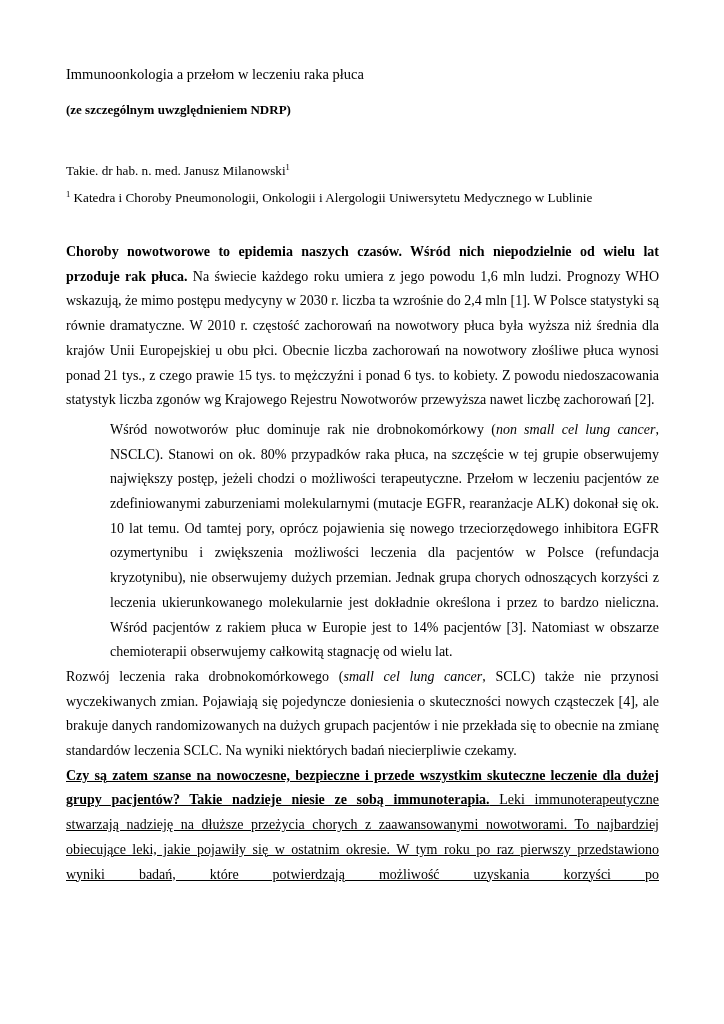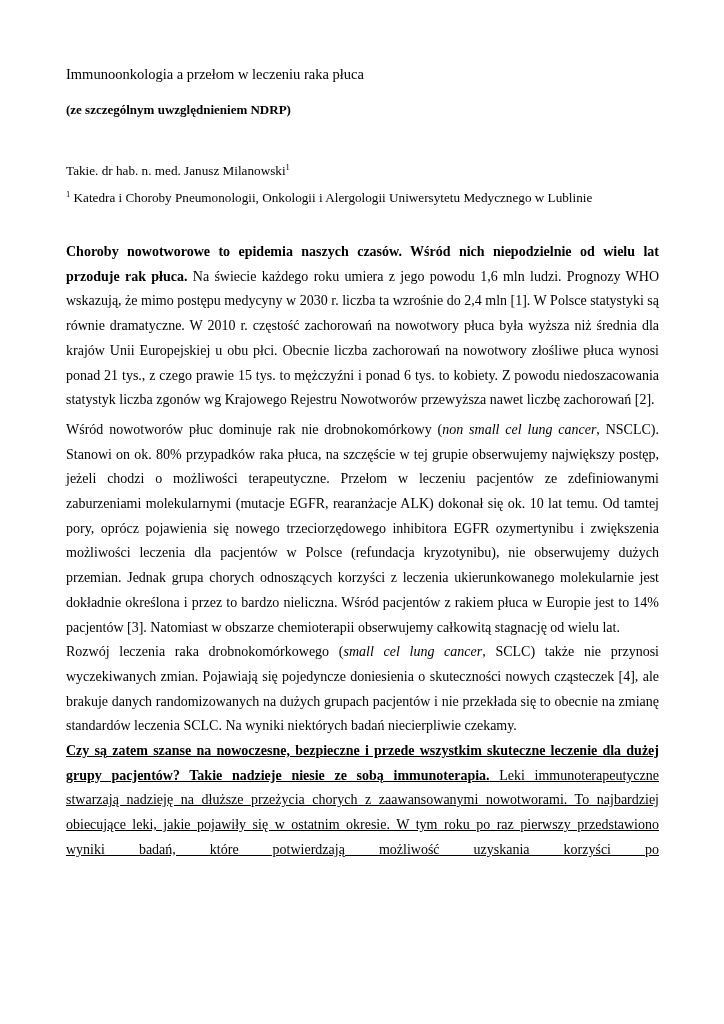--- a/index.html
+++ b/index.html
@@ -48,20 +48,21 @@
   }
   .body-para {
     margin: 0;
     font-size: 14px;
     line-height: 24.7px;
     text-align: justify;
     text-align-last: left;
   }
   .body-para.spaced {
     margin-top: 5px;
+    margin-left: 44px;
   }
   .body-para.continued {
     text-align-last: justify;
     text-decoration: underline;
   }
   .run-bold { font-weight: bold; }
   .run-italic { font-style: italic; }
 </style>
 </head>
 <body>

